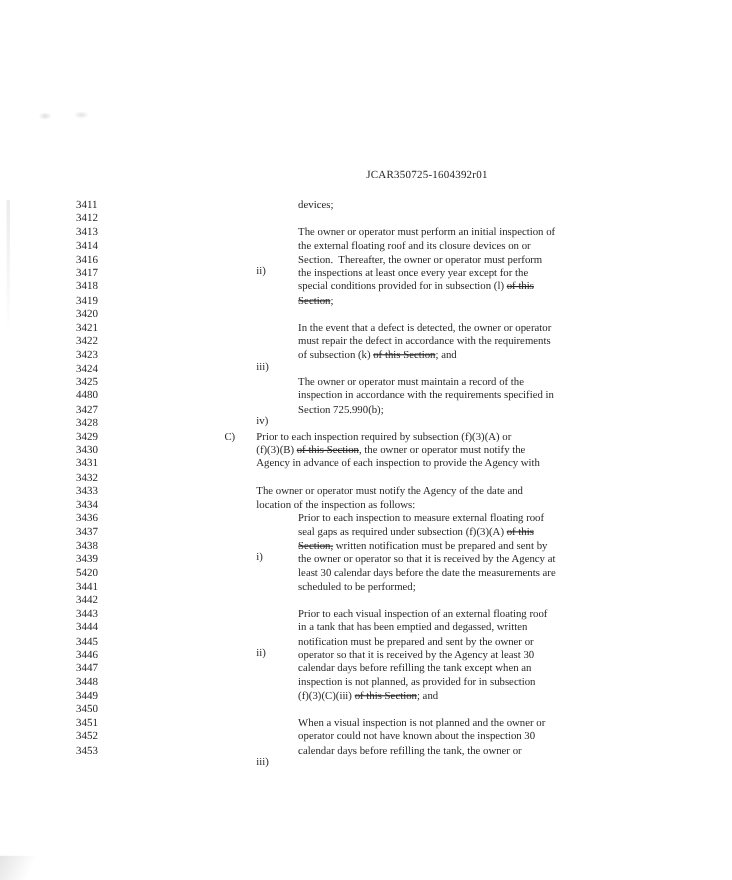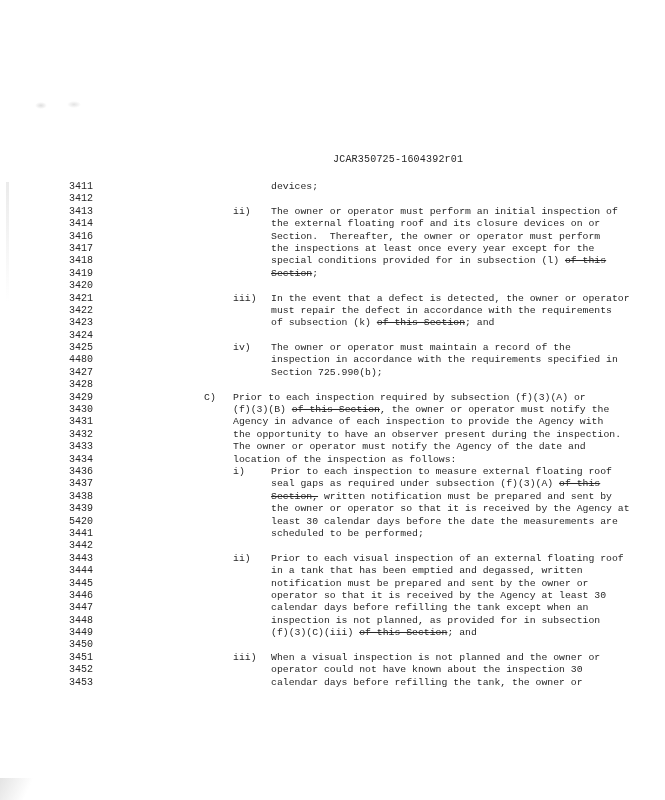--- a/index.html
+++ b/index.html
@@ -6,21 +6,21 @@
     margin: 0;
     padding: 0;
     background: #ffffff;
   }
   .page {
     position: relative;
     width: 665px;
     height: 800px;
     background: #ffffff;
     overflow: hidden;
-    font-family: Liberation Mono, monospace;
+    font-family: Liberation Serif, serif;
     color: #272727;
   }
   .doc-header {
     position: absolute;
     left: 333px;
     top: 154px;
     font-size: 10px;
     letter-spacing: 0.2px;
     white-space: pre;
   }
@@ -34,21 +34,21 @@
   .row {
     position: relative;
     height: 12.4px;
     line-height: 12.4px;
     font-size: 9.8px;
     white-space: pre;
   }
   .num   { position: absolute; left: 28px;  font-size: 10px; }
   .label-c { position: absolute; left: 163px; }
   .text-c  { position: absolute; left: 192px; }
-  .label-r { position: absolute; left: 192px; }
+  .label-r { position: absolute; left: 192px; margin-top: 35px; }
   .text-r  { position: absolute; left: 230px; }
   .strike { text-decoration: line-through; text-decoration-thickness: 1px; }
   
   .smudge {
     position: absolute;
     pointer-events: none;
   }
   .s1 {
     left: 35px; top: 102px; width: 12px; height: 7px;
     background: radial-gradient(ellipse at center, #dedede 0%, rgba(255,255,255,0) 70%);
@@ -86,21 +86,21 @@
       <div class="row"><span class="num">3422</span><span class="text-r"><span>must repair the defect in accordance with the requirements</span></span></div>
       <div class="row"><span class="num">3423</span><span class="text-r"><span>of subsection (k) </span><span class="strike">of this Section</span><span>; and</span></span></div>
       <div class="row"><span class="num">3424</span></div>
       <div class="row"><span class="num">3425</span><span class="label-r">iv)</span><span class="text-r"><span>The owner or operator must maintain a record of the</span></span></div>
       <div class="row"><span class="num">4480</span><span class="text-r"><span>inspection in accordance with the requirements specified in</span></span></div>
       <div class="row"><span class="num">3427</span><span class="text-r"><span>Section 725.990(b);</span></span></div>
       <div class="row"><span class="num">3428</span></div>
       <div class="row"><span class="num">3429</span><span class="label-c">C)</span><span class="text-c"><span>Prior to each inspection required by subsection (f)(3)(A) or</span></span></div>
       <div class="row"><span class="num">3430</span><span class="text-c"><span>(f)(3)(B) </span><span class="strike">of this Section</span><span>, the owner or operator must notify the</span></span></div>
       <div class="row"><span class="num">3431</span><span class="text-c"><span>Agency in advance of each inspection to provide the Agency with</span></span></div>
-      <div class="row"><span class="num">3432</span><span class="text-c"><span>the opportunity to have an observer present during the inspection.</span></span></div>
+      <div class="row"><span class="num">3432</span></div>
       <div class="row"><span class="num">3433</span><span class="text-c"><span>The owner or operator must notify the Agency of the date and</span></span></div>
       <div class="row"><span class="num">3434</span><span class="text-c"><span>location of the inspection as follows:</span></span></div>
       <div class="row"><span class="num">3436</span><span class="label-r">i)</span><span class="text-r"><span>Prior to each inspection to measure external floating roof</span></span></div>
       <div class="row"><span class="num">3437</span><span class="text-r"><span>seal gaps as required under subsection (f)(3)(A) </span><span class="strike">of this</span></span></div>
       <div class="row"><span class="num">3438</span><span class="text-r"><span class="strike">Section,</span><span> written notification must be prepared and sent by</span></span></div>
       <div class="row"><span class="num">3439</span><span class="text-r"><span>the owner or operator so that it is received by the Agency at</span></span></div>
       <div class="row"><span class="num">5420</span><span class="text-r"><span>least 30 calendar days before the date the measurements are</span></span></div>
       <div class="row"><span class="num">3441</span><span class="text-r"><span>scheduled to be performed;</span></span></div>
       <div class="row"><span class="num">3442</span></div>
       <div class="row"><span class="num">3443</span><span class="label-r">ii)</span><span class="text-r"><span>Prior to each visual inspection of an external floating roof</span></span></div>

